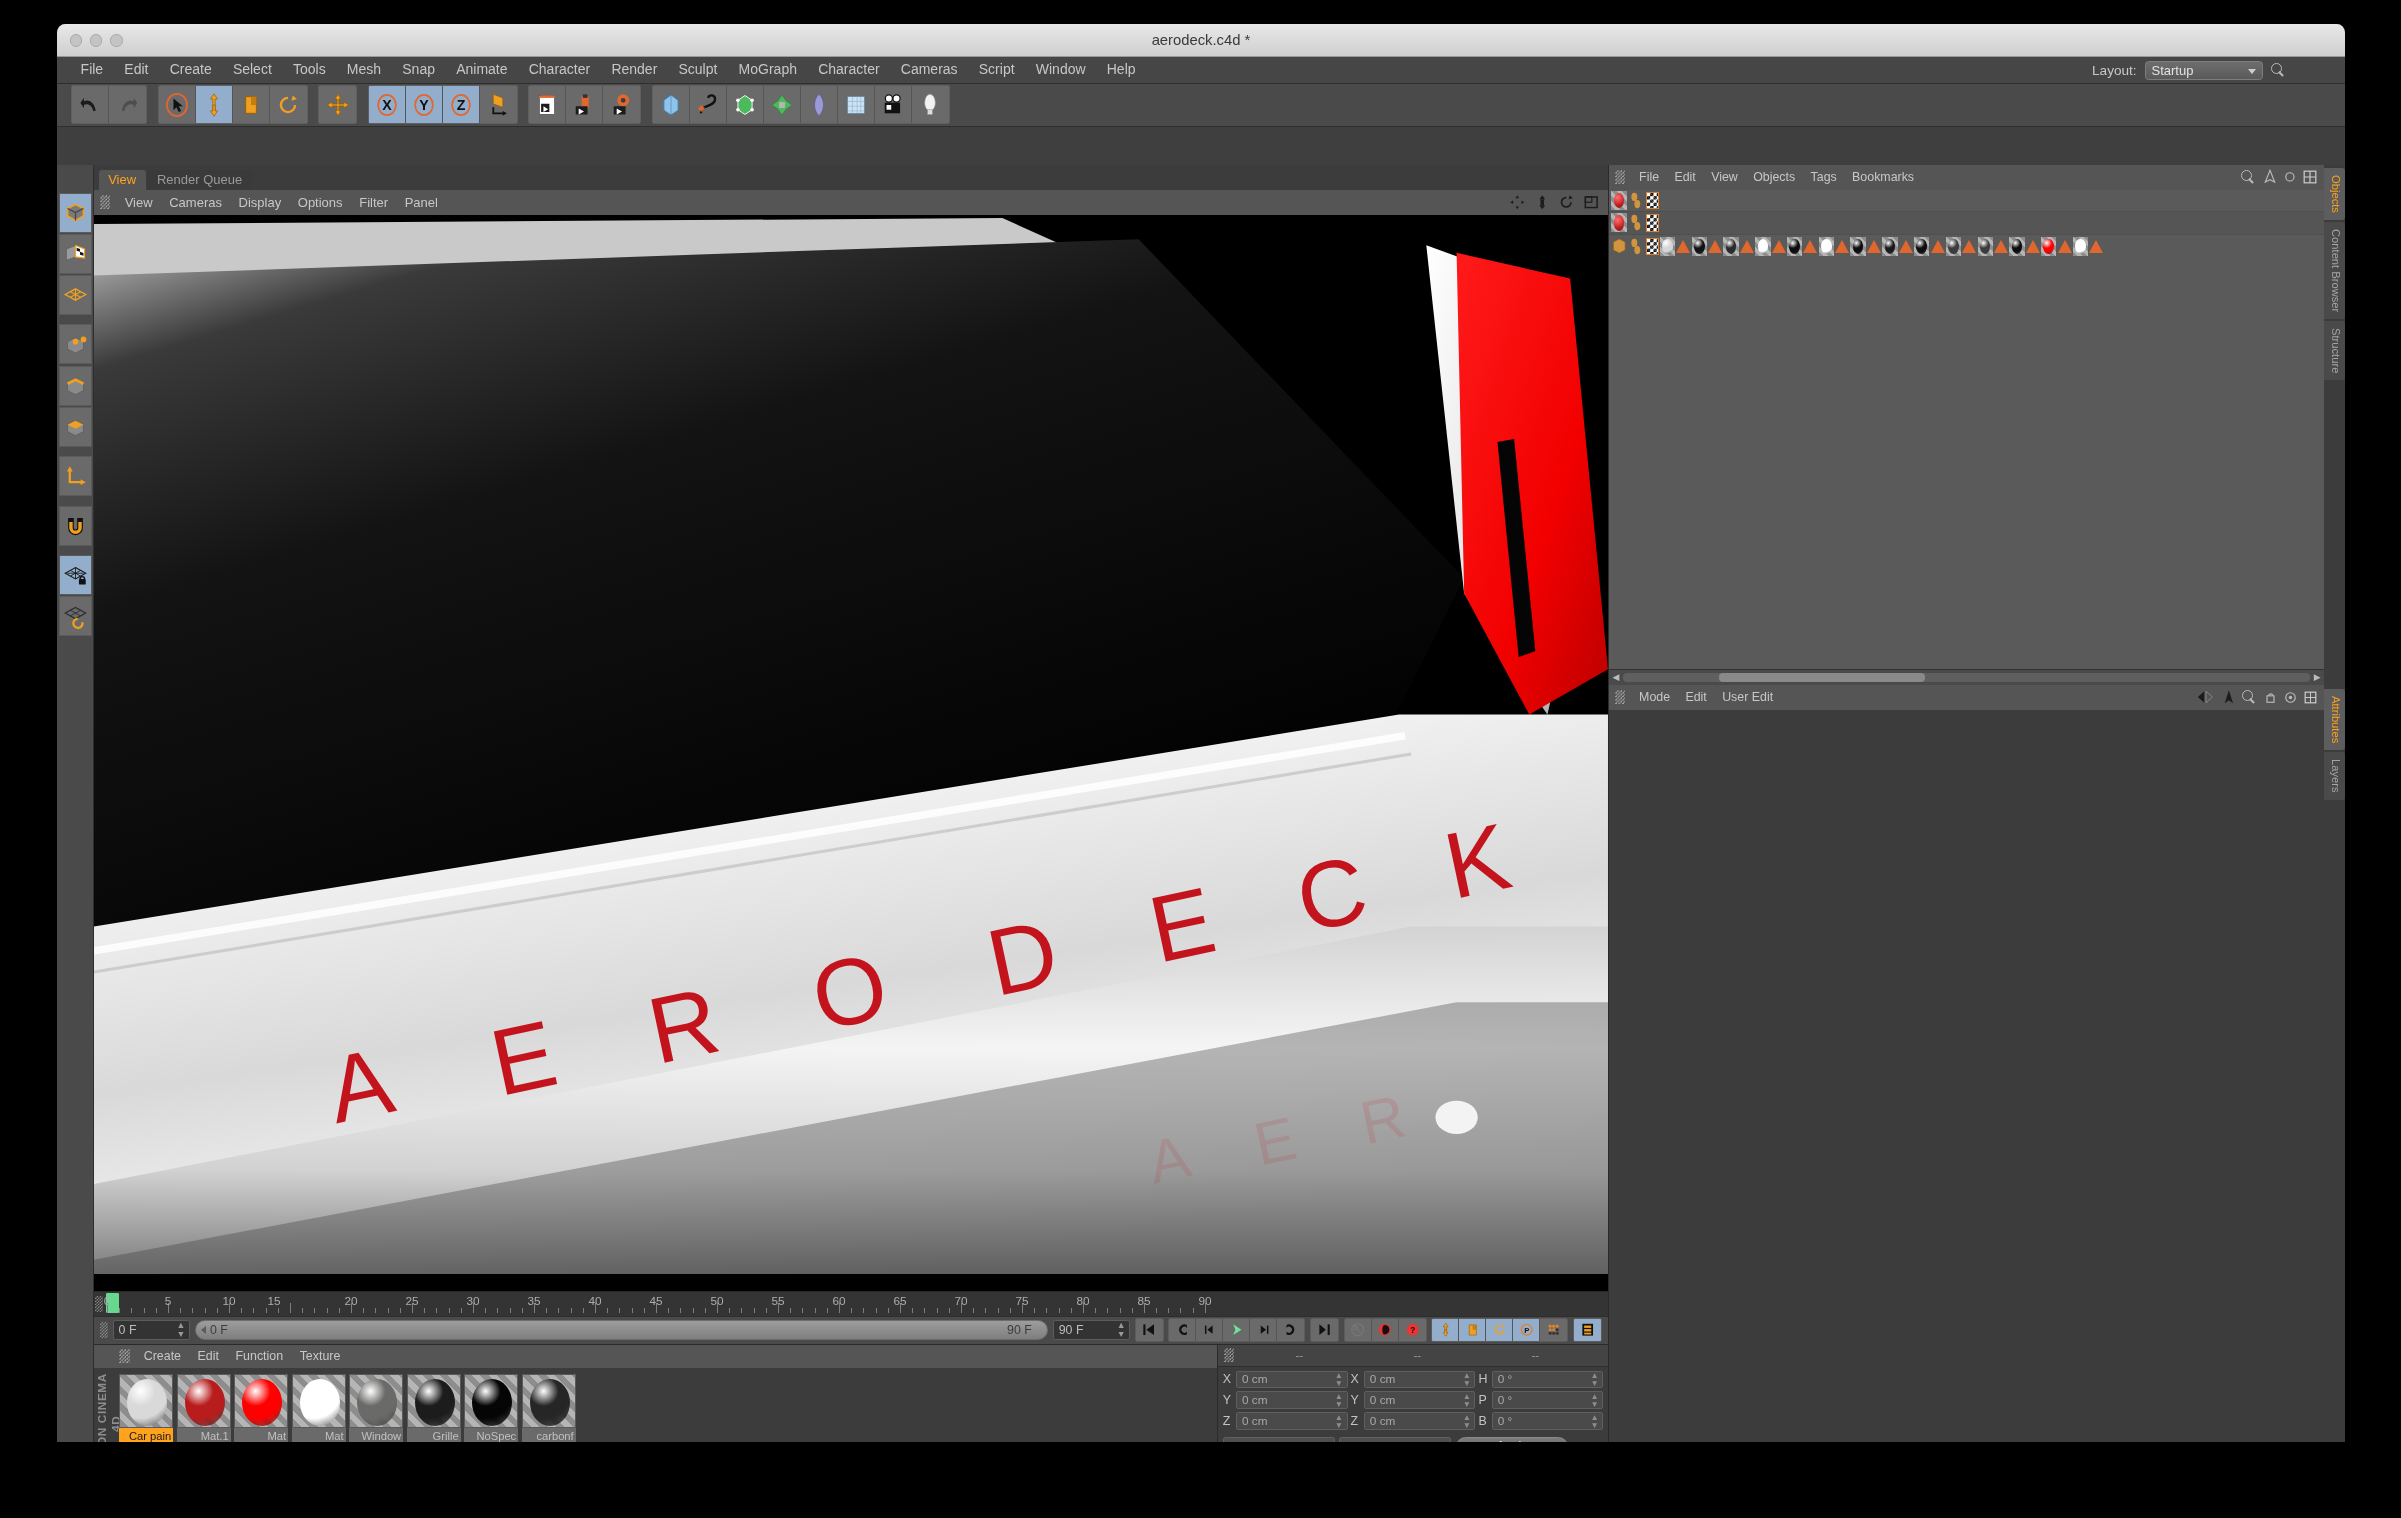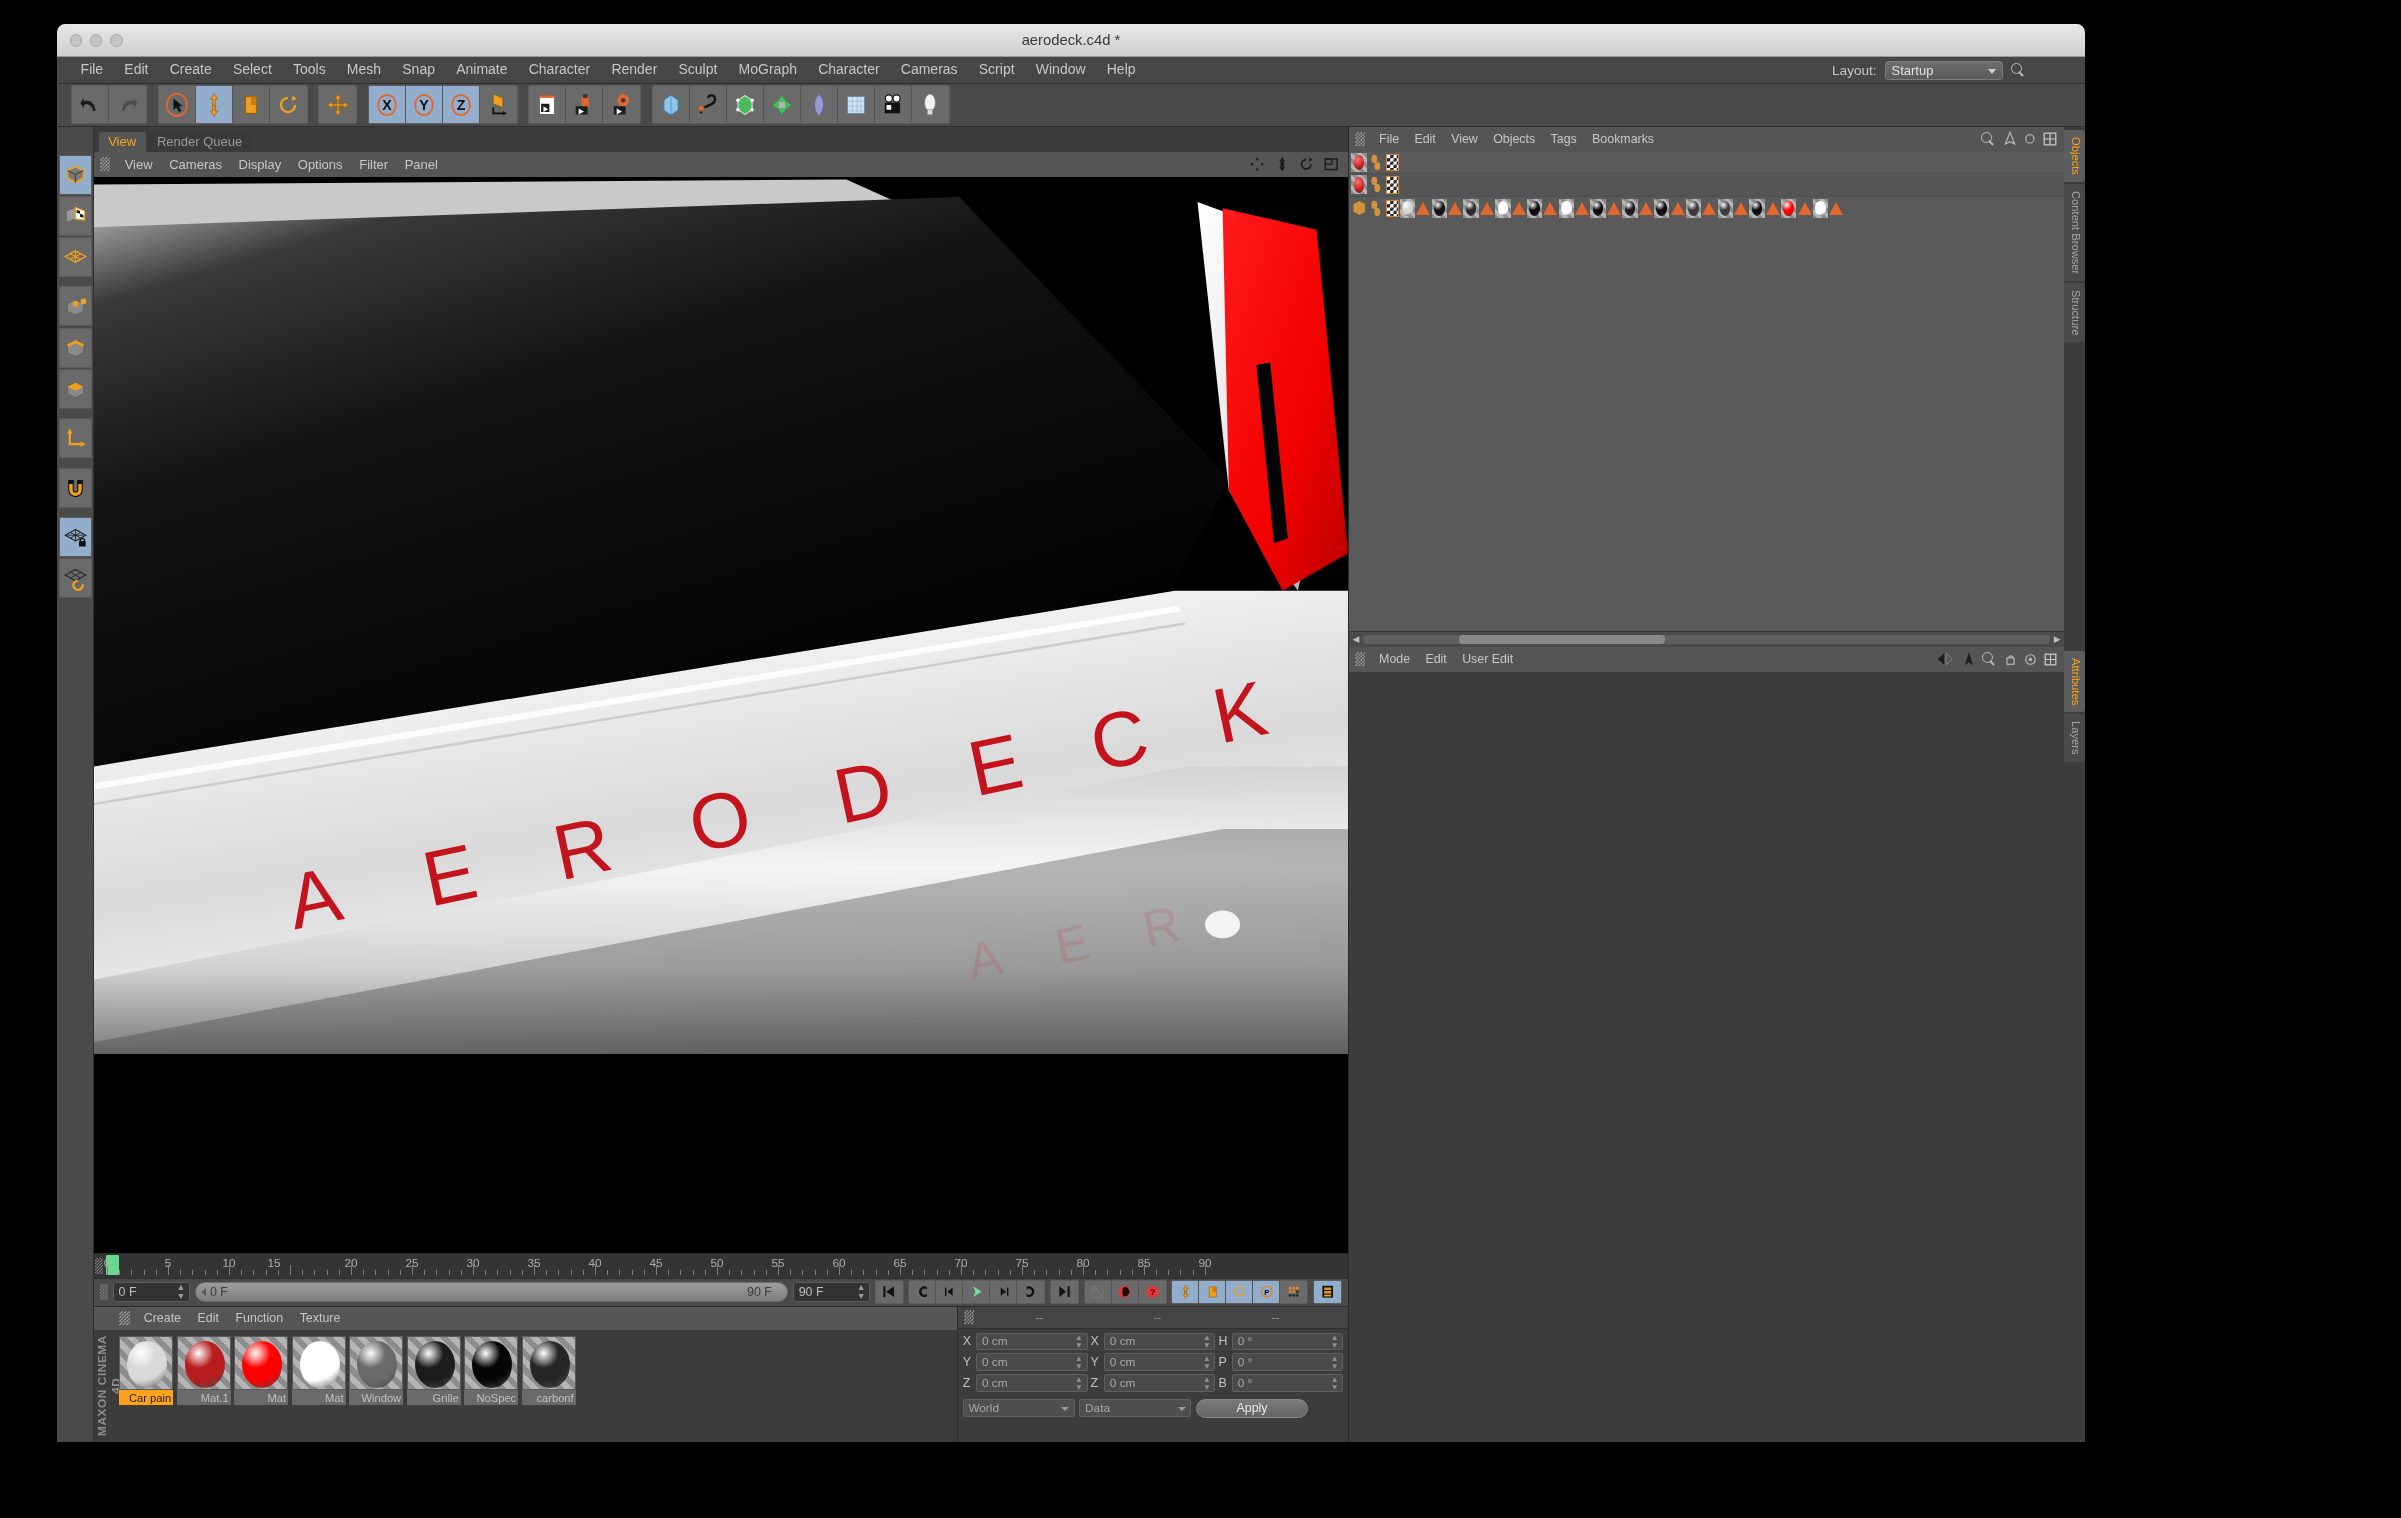--- a/index.html
+++ b/index.html
@@ -5,21 +5,21 @@
   * { box-sizing: border-box; margin: 0; padding: 0; }
   html, body {
     width: 2401px; height: 1519px;
     background: #000;
     font-family: "Liberation Sans", sans-serif;
     overflow: hidden;
   }
   .app {
     position: absolute;
     left: 57px; top: 23.6px;
-    width: 2028px; height: 1418px;
+    width: 2288px; height: 1418px;
     background: #3f3f3f;
     border-radius: 8.3px 8.3px 0 0;
     overflow: hidden;
     box-shadow: 0 0 23.6px rgba(0,0,0,.7);
   }
 
   
   .titlebar {
     height: 33px;
     background: linear-gradient(#e8e8e8,#cfcfcf);
@@ -78,21 +78,21 @@
     width: 37px; height: 37px; background: #6a6a6a;
     border-right: 0.6px solid #555;
     display: flex; align-items: center; justify-content: center;
     position: relative;
   }
   .tbtn:last-child { border-right: none; }
   .tbtn.sel { background: #93aecd; }
   .tbtn svg { display: block; }
 
   
-  .body { display: flex; height: 1316px; }
+  .body { display: flex; height: 1316px; margin-top: 38px; }
 
   
   .leftcol {
     width: 37px; background: #4a4a4a; padding-top: 28px;
     border-right: 0.6px solid #2e2e2e;
     display: flex; flex-direction: column; align-items: center;
   }
   .lbtn {
     width: 33px; height: 40px; background: #6a6a6a; margin-bottom: 1.2px;
     display: flex; align-items: center; justify-content: center;

